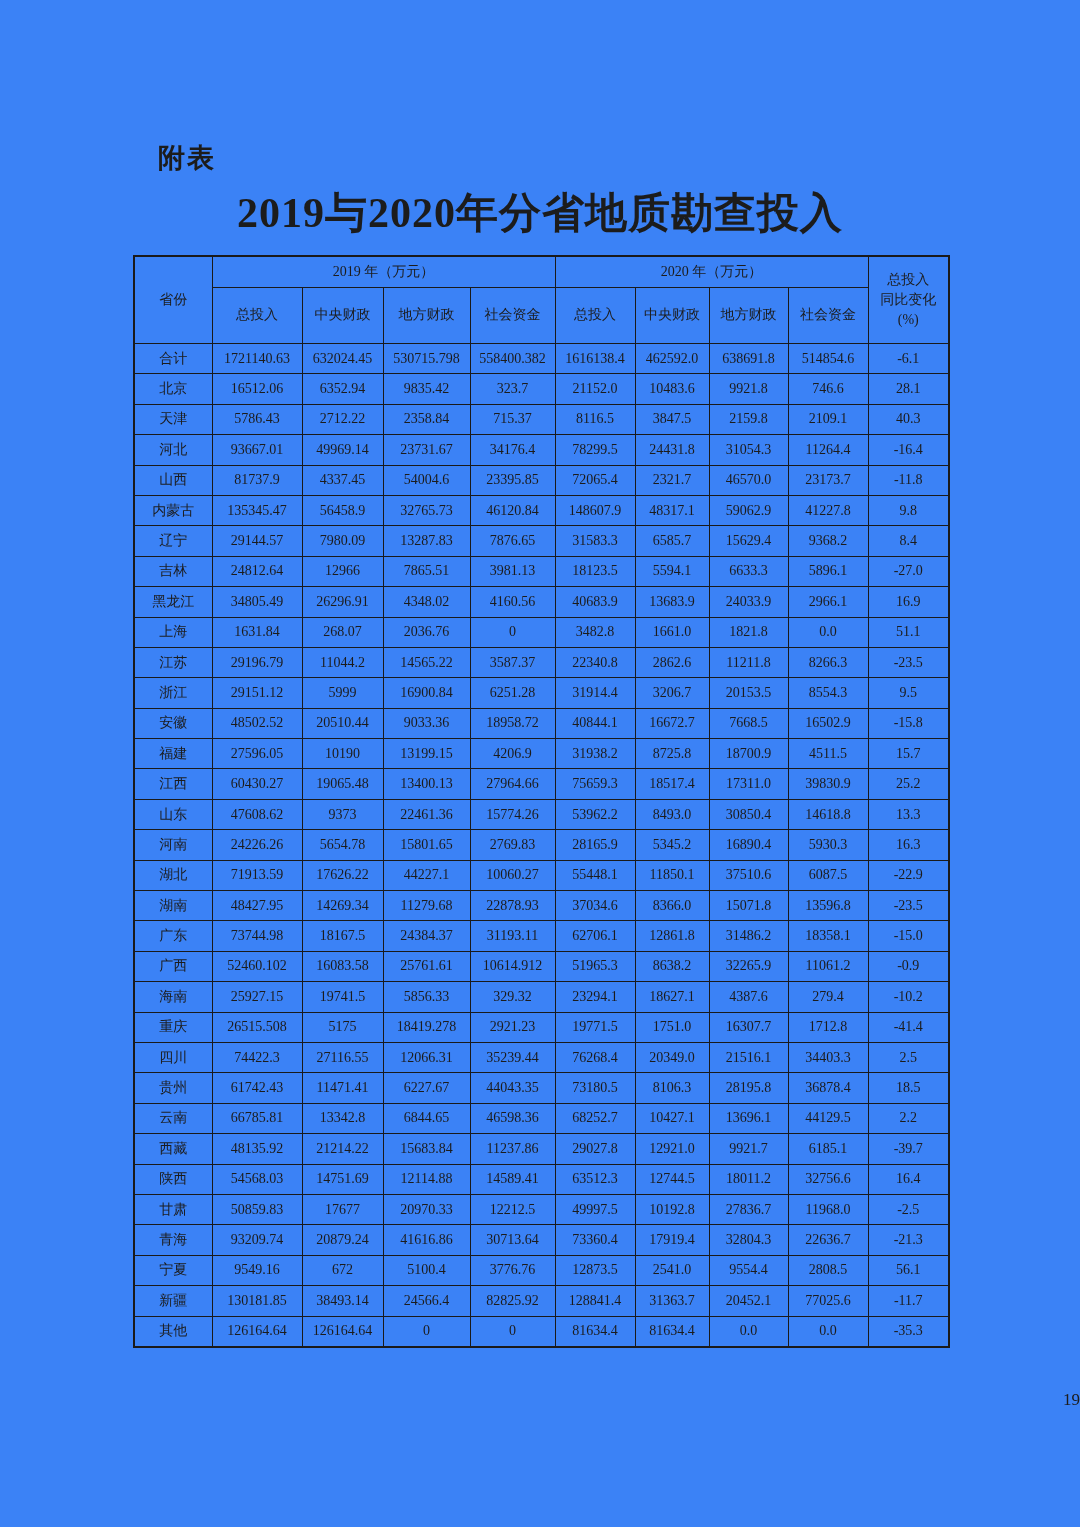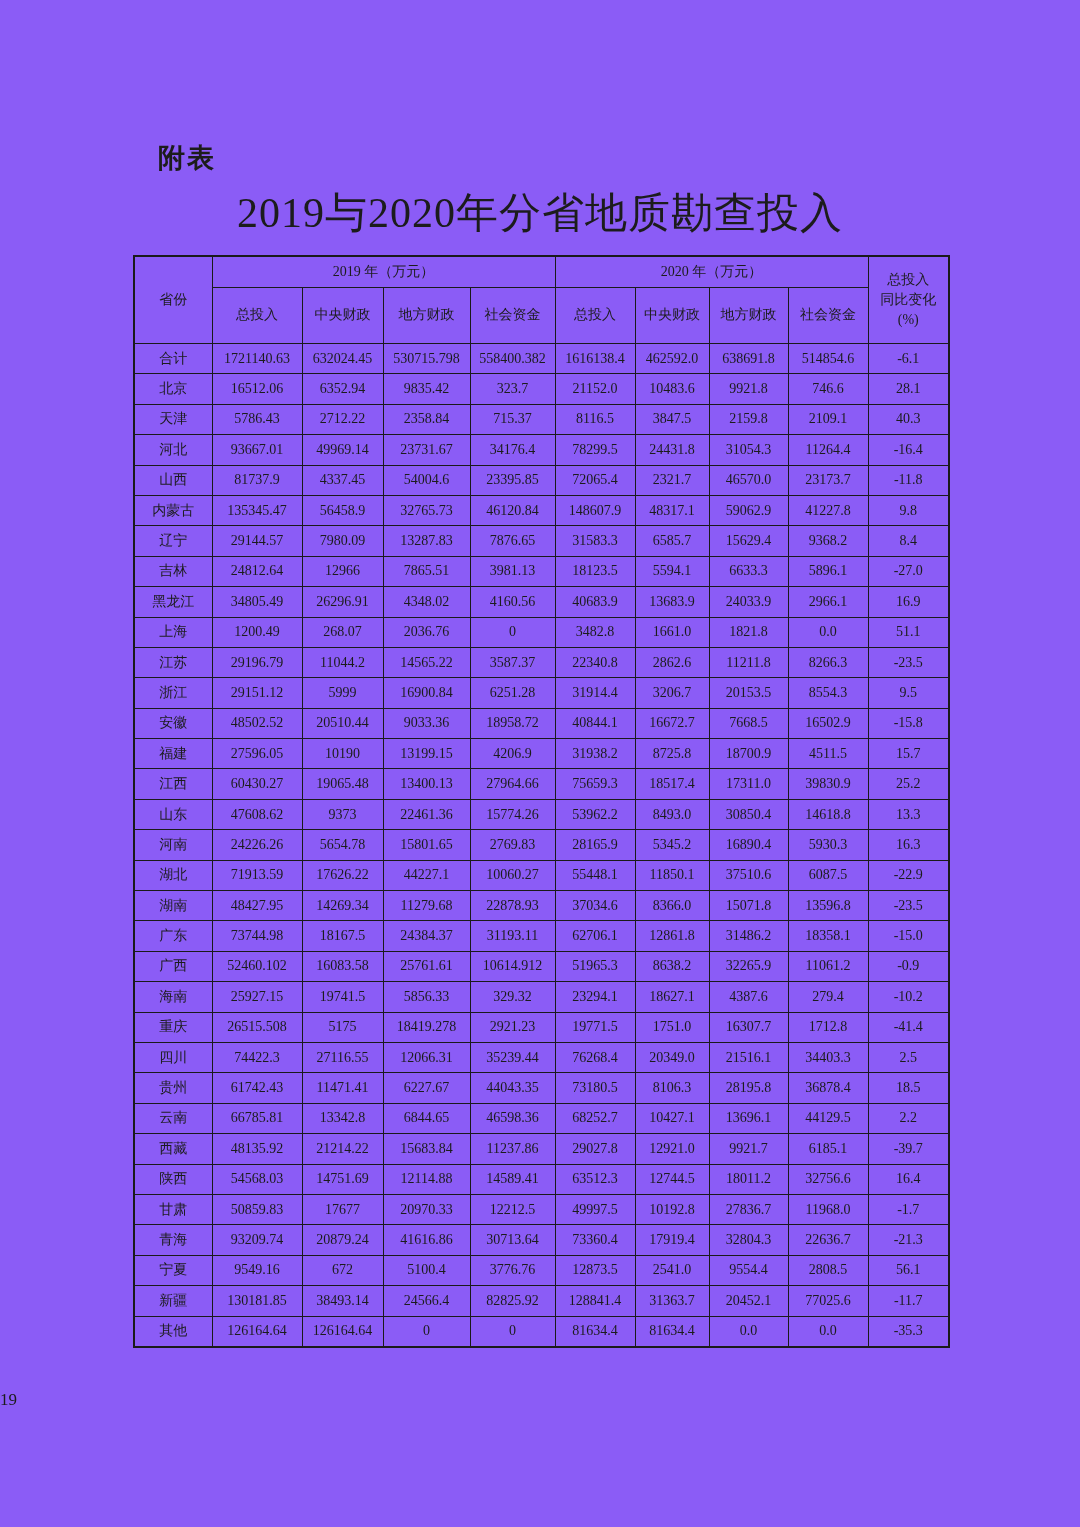--- a/index.html
+++ b/index.html
@@ -6,39 +6,39 @@
     margin: 0;
     padding: 0;
     background: #ffffff;
     font-family: "Liberation Serif", "DejaVu Serif", serif;
     color: #1c1c1c;
   }
   .page {
     position: relative;
     width: 1080px;
     height: 1527px;
-    background: #8b5cf6;
+    background: #3b82f6;
     overflow: hidden;
   }
   .appendix-label {
     position: absolute;
     left: 158px;
     top: 140px;
     font-size: 27px;
     font-weight: bold;
     letter-spacing: 2px;
   }
   .doc-title {
     position: absolute;
     left: 0;
     top: 185px;
     width: 1080px;
     text-align: center;
     font-size: 42px;
-    font-weight: normal;
+    font-weight: bold;
     letter-spacing: 1px;
     white-space: nowrap;
   }
   table.invest-table {
     position: absolute;
     left: 133px;
     top: 255px;
     width: 815px;
     border-collapse: collapse;
     table-layout: fixed;
@@ -58,21 +58,21 @@
   }
   table.invest-table thead tr.year-row th { height: 30px; }
   table.invest-table thead tr.sub-row th { height: 55px; }
   table.invest-table tbody td { height: 29.4px; }
   .change-header-line { display: block; margin: 4px 0; }
   .page-number {
     position: absolute;
     left: 0;
     top: 1390px;
     width: 1080px;
-    text-align: left;
+    text-align: right;
     font-size: 17px;
   }
 </style>
 </head>
 <body>
 
 <div class="page">
 
   <div class="appendix-label">附表</div>
 
@@ -217,21 +217,21 @@
           <td>4348.02</td>
           <td>4160.56</td>
           <td>40683.9</td>
           <td>13683.9</td>
           <td>24033.9</td>
           <td>2966.1</td>
           <td>16.9</td>
         </tr>
         <tr>
           <td>上海</td>
-          <td>1200.49</td>
+          <td>1631.84</td>
           <td>268.07</td>
           <td>2036.76</td>
           <td>0</td>
           <td>3482.8</td>
           <td>1661.0</td>
           <td>1821.8</td>
           <td>0.0</td>
           <td>51.1</td>
         </tr>
         <tr>
@@ -453,21 +453,21 @@
         <tr>
           <td>甘肃</td>
           <td>50859.83</td>
           <td>17677</td>
           <td>20970.33</td>
           <td>12212.5</td>
           <td>49997.5</td>
           <td>10192.8</td>
           <td>27836.7</td>
           <td>11968.0</td>
-          <td>-1.7</td>
+          <td>-2.5</td>
         </tr>
         <tr>
           <td>青海</td>
           <td>93209.74</td>
           <td>20879.24</td>
           <td>41616.86</td>
           <td>30713.64</td>
           <td>73360.4</td>
           <td>17919.4</td>
           <td>32804.3</td>

